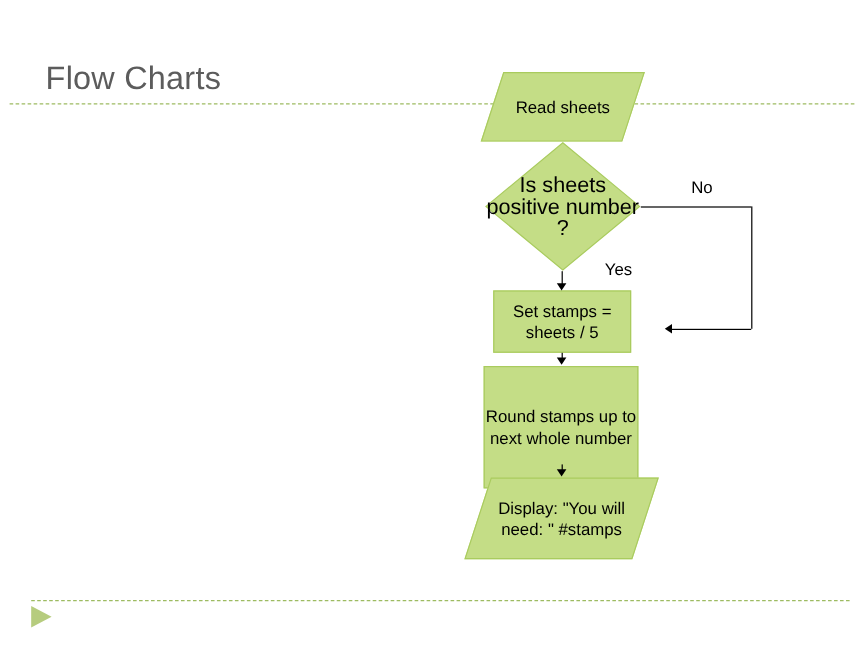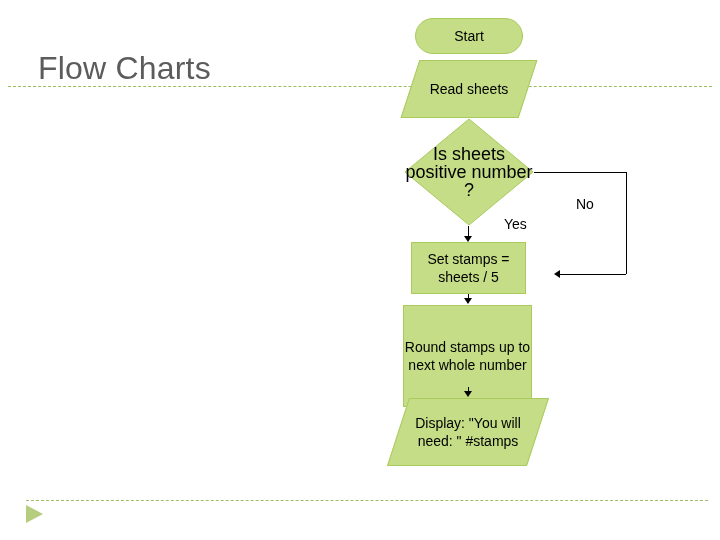--- a/index.html
+++ b/index.html
@@ -20,21 +20,21 @@
     left: 0; top: 0;
     width: 720px;
     height: 540px;
   }
 
   
   .title {
     position: absolute;
     left: 38px;
     top: 50px;
-    font-size: 32px;
+    font-size: 27px;
     color: #5c5c5c;
     letter-spacing: 0.2px;
     white-space: nowrap;
   }
 
   
   .rule-top {
     position: absolute;
     left: 8px;
     top: 86px;
@@ -181,36 +181,33 @@
   }
 
   
   .edge-label {
     position: absolute;
     font-size: 14px;
     color: #000000;
     white-space: nowrap;
   }
   .label-yes { left: 504px; top: 216px; }
-  .label-no  { left: 576px; top: 148px; margin-top: 48px; }
+  .label-no  { left: 576px; top: 148px; }
 </style>
 </head>
 <body>
 
 <div class="slide">
 
   <div class="title">Flow Charts</div>
 
   <div class="rule-top"></div>
   <div class="rule-bottom"></div>
   <div class="tri-marker"></div>
 
-  <div class="shape fill terminator">
-    <span>Start</span>
-  </div>
 
   <div class="shape fill parallelogram">
     <span class="parallelogram-text">Read sheets</span>
   </div>
 
   <div class="shape diamond-wrap">
     <svg class="diamond-shape" viewBox="0 0 130 108" preserveAspectRatio="none">
       <polygon points="65,1 129,54 65,107 1,54" fill="#c4dd86" stroke="#a9cb5e" stroke-width="1"></polygon>
     </svg>
     <div class="diamond-text">Is sheets positive number ?</div>

